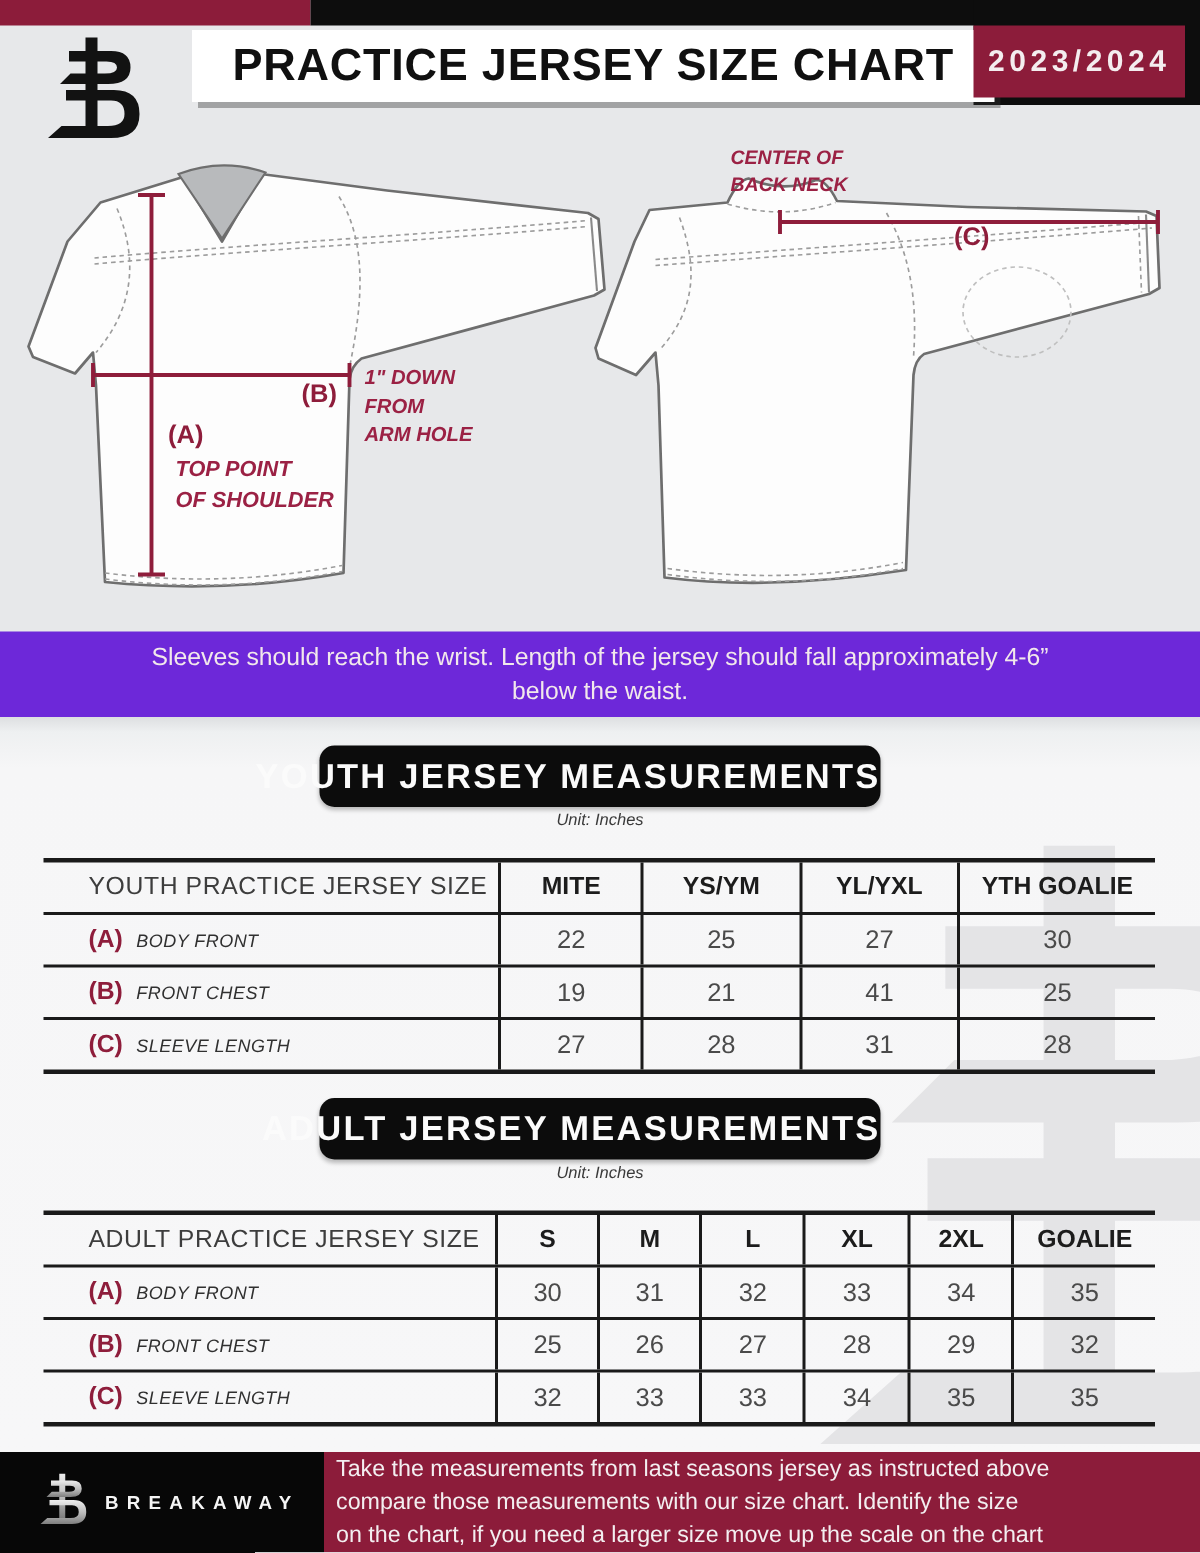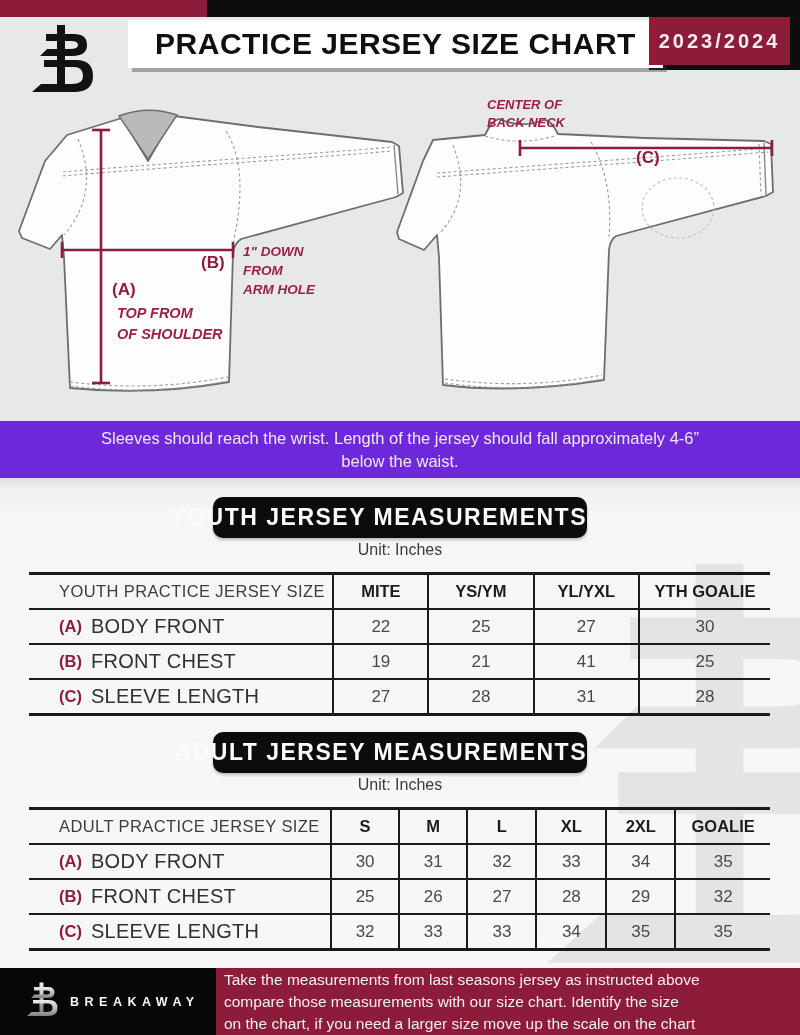--- a/index.html
+++ b/index.html
@@ -30,33 +30,33 @@
   .ann-key{color:#8E1D3B;font-weight:bold;font-size:17px;font-style:normal;}
 
   
   .banner{left:0;top:421px;width:800px;height:57px;background:#6d28d9;display:flex;align-items:center;justify-content:center;}
   .banner p{margin:0;width:620px;text-align:center;color:#F2E8EB;font-size:16.5px;line-height:23px;}
 
   
   .pill{left:50%;transform:translateX(-50%);width:374px;height:41px;background:#0C0C0C;border-radius:10px;
         display:flex;align-items:center;justify-content:flex-end;box-shadow:0 2px 3px rgba(0,0,0,.25);}
   .pill .t{color:#FBFBFB;font-size:23px;font-weight:bold;letter-spacing:1.5px;white-space:nowrap;}
-  .unit{left:0;width:800px;text-align:center;font-size:16px;color:#3A3A3A;}
+  .unit{left:0;width:800px;text-align:center;font-style:italic;font-size:11px;color:#3A3A3A;}
 
   
   .mtable{left:29px;width:741px;border-top:3px solid #1A1A1A;border-bottom:3px solid #1A1A1A;background:transparent;}
   .trow{display:flex;height:33px;border-bottom:2px solid #1A1A1A;}
   .trow:last-child{border-bottom:none;}
   .tc{border-left:2px solid #1A1A1A;display:flex;align-items:center;justify-content:center;
       font-size:17px;color:#4A4A4A;}
   .tc.first{border-left:none;justify-content:flex-start;padding-left:30px;}
   .tc.hlabel{font-size:16.5px;color:#3D3D3D;letter-spacing:.4px;}
   .tc.hsize{font-weight:bold;font-size:16.5px;color:#1C1C1C;}
   .tc .rkey{color:#8E1D3B;font-weight:bold;font-size:16.5px;margin-right:9px;}
-  .tc .rlabel{color:#303030;font-size:20px;letter-spacing:.3px;}
+  .tc .rlabel{color:#303030;font-size:12px;letter-spacing:.3px;font-style:italic;}
   
   .yw0{width:38.9%;} .yw1{width:13.2%;} .yw2{width:14.7%;} .yw3{width:14.7%;} .yw4{width:18.5%;}
   
   .aw0{width:38.8%;} .aw1{width:9.4%;} .aw2{width:9.5%;} .aw3{width:9.6%;} .aw4{width:9.7%;} .aw5{width:9.6%;} .aw6{width:13.4%;}
 
   
   .footer-black{left:0;top:968px;width:216px;height:67px;background:#070707;display:flex;align-items:center;text-align:center;}
   .footer-logo{margin-left:26px;width:32px;height:42px;}
   .brand{margin-left:12px;color:#F5F5F5;font-size:12.5px;font-weight:bold;letter-spacing:5.5px;white-space:nowrap;}
   .footer-maroon{left:216px;top:968px;width:584px;height:67px;background:#8C1C3A;
@@ -146,21 +146,21 @@
   </div>
   <div class="abs ann-key" style="left:636px;top:148px;">(C)</div>
   <div class="abs ann-key" style="left:201px;top:253px;">(B)</div>
   <div class="abs ann" style="left:243px;top:242px;font-size:13.5px;">
     <div>1" DOWN</div>
     <div>FROM</div>
     <div>ARM HOLE</div>
   </div>
   <div class="abs ann-key" style="left:112px;top:280px;">(A)</div>
   <div class="abs ann" style="left:117px;top:303px;font-size:14.5px;">
-    <div>TOP FROM</div>
+    <div>TOP POINT</div>
     <div>OF SHOULDER</div>
   </div>
 
   <div class="abs banner">
     <p>Sleeves should reach the wrist. Length of the jersey should fall approximately 4-6” below the waist.</p>
   </div>
 
   <div class="abs pill" style="top:497px;">
     <span class="t">YOUTH JERSEY MEASUREMENTS</span>
   </div>

